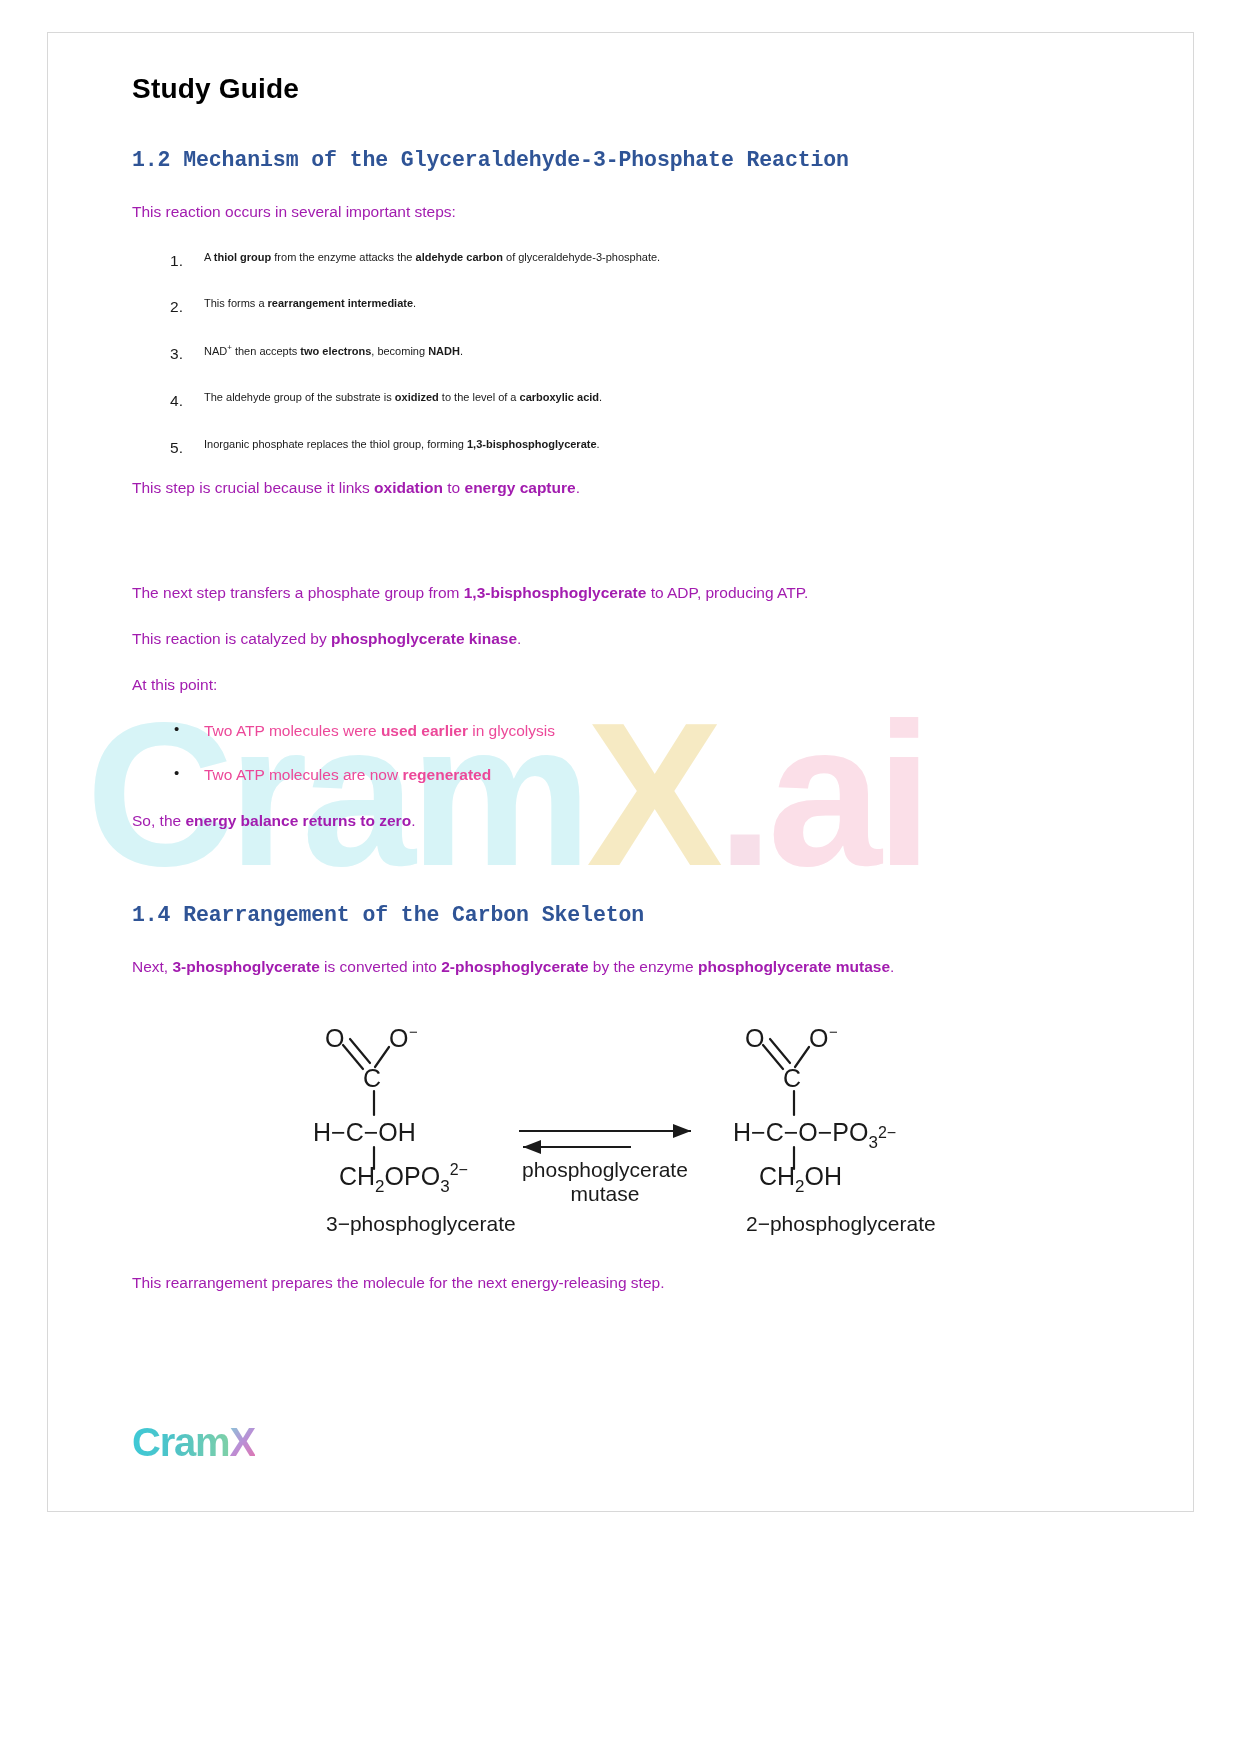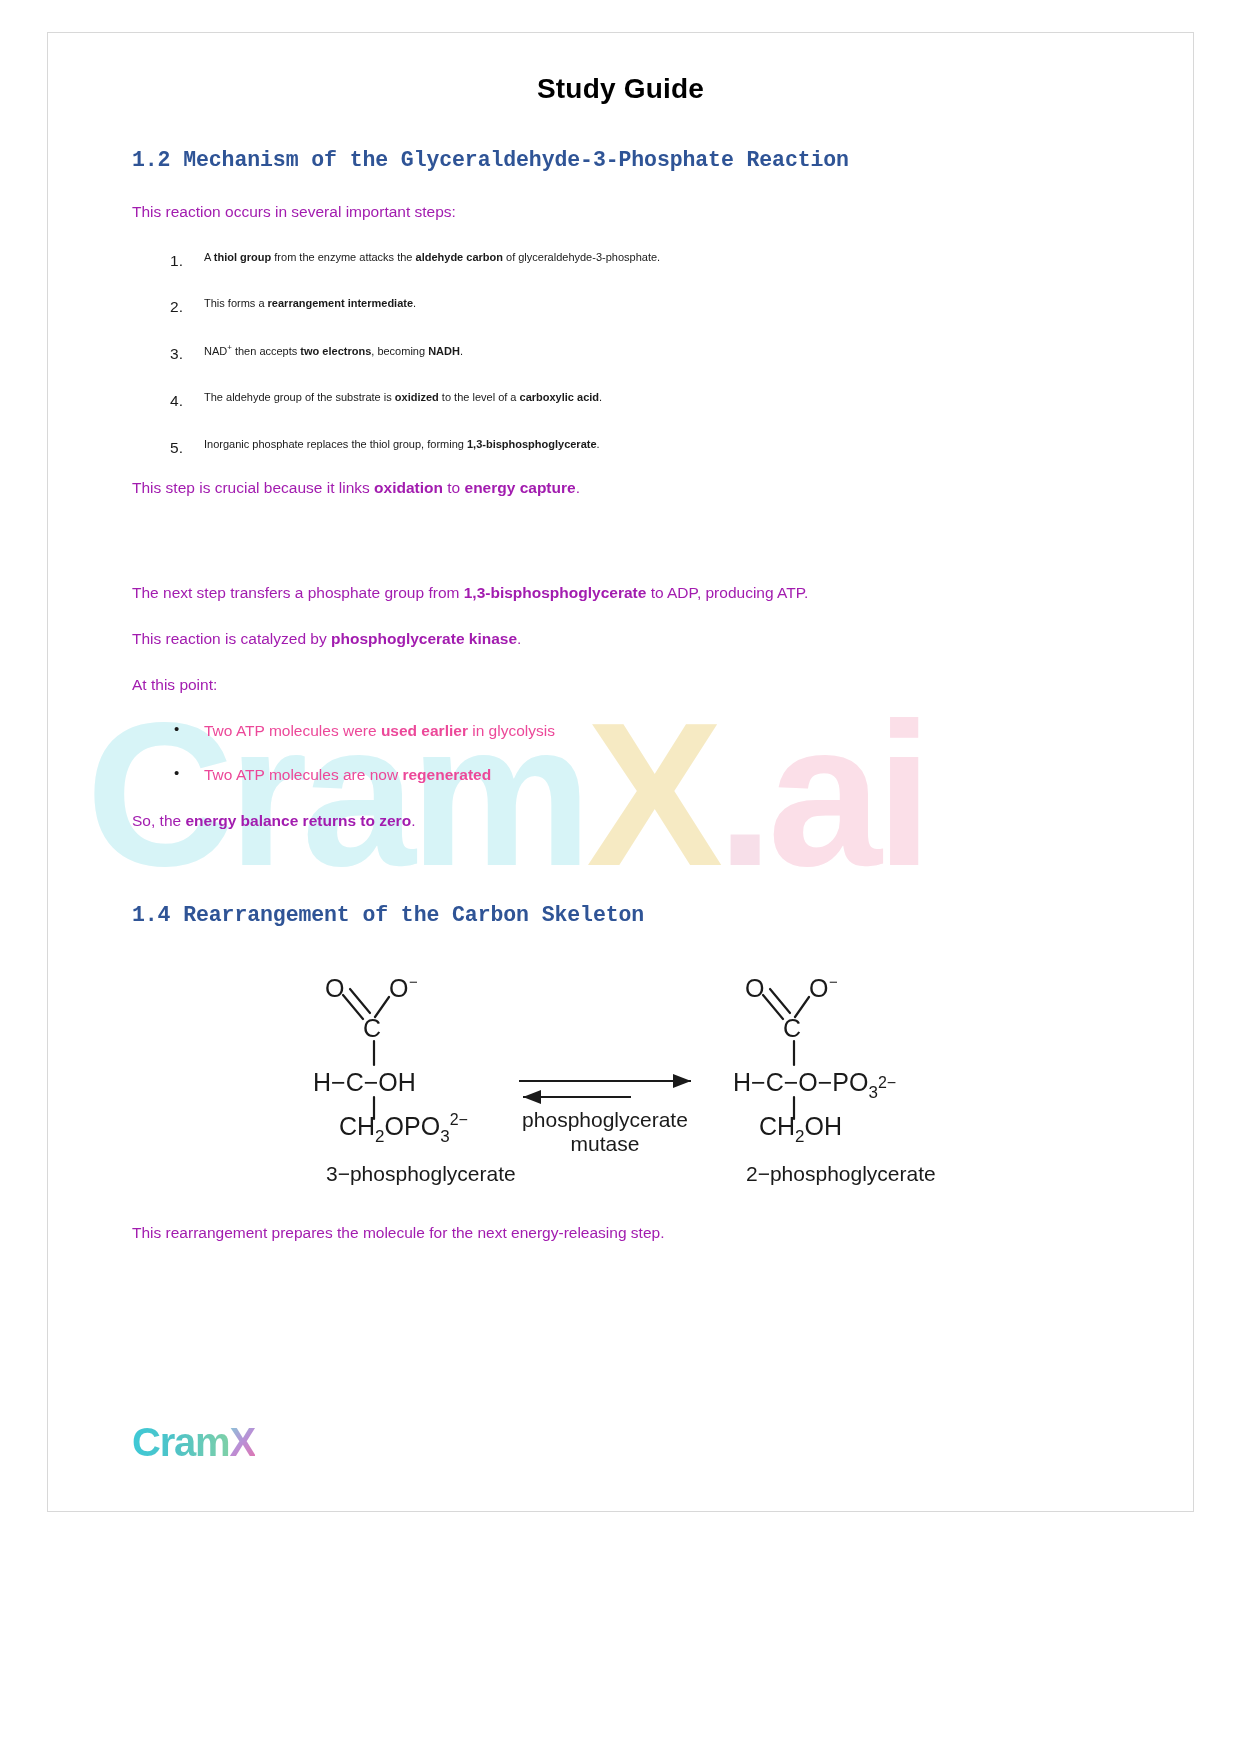--- a/index.html
+++ b/index.html
@@ -54,21 +54,21 @@
     white-space: nowrap;
     font-family: "Liberation Sans", sans-serif;
   }
   .wm-cram { color: #d7f4f7; }
   .wm-x    { color: #f6eac3; }
   .wm-dot  { color: #f7dfe9; }
   .wm-ai   { color: #fbdfe8; }
 
   
   .doc-title {
-    text-align: center;
+    text-align: left;
     font-size: 28px;
     font-weight: 700;
     color: #000000;
     margin: 0 0 42px 0;
     letter-spacing: .2px;
   }
 
   h2.section-head {
     color: #2f5496;
     font-size: 21.5px;
@@ -213,20 +213,21 @@
     <ul class="bullets" id="bullets-1-3">
         <li><span>Two ATP molecules were </span><strong>used earlier</strong><span> in glycolysis</span></li>
         <li><span>Two ATP molecules are now </span><strong>regenerated</strong></li>
       </ul>
 
     <p class="para" id="closing-1-3"><span>So, the </span><strong>energy balance returns to zero</strong><span>.</span></p>
 
     <div class="spacer-md"></div>
 
     <h2 class="section-head">1.4 Rearrangement of the Carbon Skeleton</h2>
+    <p class="para" id="s14p1"><span>Next, </span><strong>3-phosphoglycerate</strong><span> is converted into </span><strong>2-phosphoglycerate</strong><span> by the enzyme </span><strong>phosphoglycerate mutase</strong><span>.</span></p>
 
     <div class="figure">
       <svg width="640" height="230" viewBox="0 0 640 230">
         <g stroke="#1a1a1a" stroke-width="2.2" fill="none" stroke-linecap="round">
 
           <line x1="42" y1="26" x2="62" y2="50"></line>
           <line x1="49" y1="20" x2="69" y2="44"></line>
           <line x1="88" y1="28" x2="74" y2="48"></line>
 
           <line x1="73" y1="72" x2="73" y2="96"></line>

